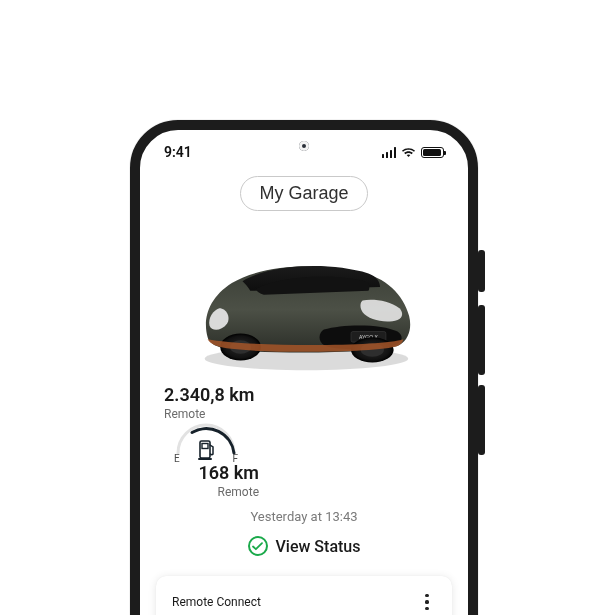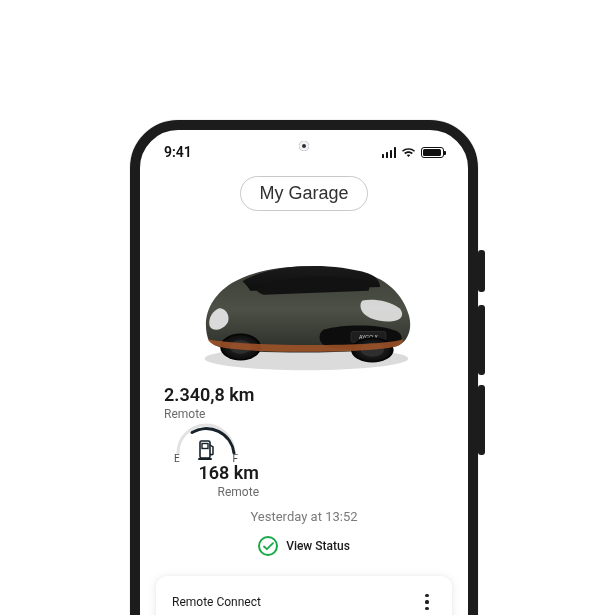--- a/index.html
+++ b/index.html
@@ -193,21 +193,21 @@
     }
 
     .view-status {
       margin-top: 12px;
       display: flex;
       align-items: center;
       gap: 8px;
       cursor: pointer;
     }
     .view-status-text {
-      font-size: 12px;
+      font-size: 16px;
       font-weight: 500;
       color: #1a1a1a;
     }
     .check-circle {
       width: 20px;
       height: 20px;
       border: 2px solid #1aa94a;
       border-radius: 50%;
       display: flex;
       align-items: center;
@@ -359,21 +359,21 @@
             <path d="M15 7 L18 9 L18 16 A1.5 1.5 0 0 1 15.5 16" fill="none" stroke="#16212a" stroke-width="1.5" stroke-linecap="round"></path>
           </svg>
         </div>
 
         <div class="metric right">
           <div class="metric-value">168 km</div>
           <div class="metric-label">Remote</div>
         </div>
       </div>
 
-      <div class="timestamp">Yesterday at 13:52</div>
+      <div class="timestamp">Yesterday at 13:43</div>
 
       <div class="view-status">
         <span class="check-circle">
           <svg viewBox="0 0 12 10">
               <path d="M1 5 L4.2 8 L11 1.2" fill="none" stroke="#1aa94a" stroke-width="2" stroke-linecap="round" stroke-linejoin="round"></path>
             </svg>
         </span>
         <span class="view-status-text">View Status</span>
       </div>
 

